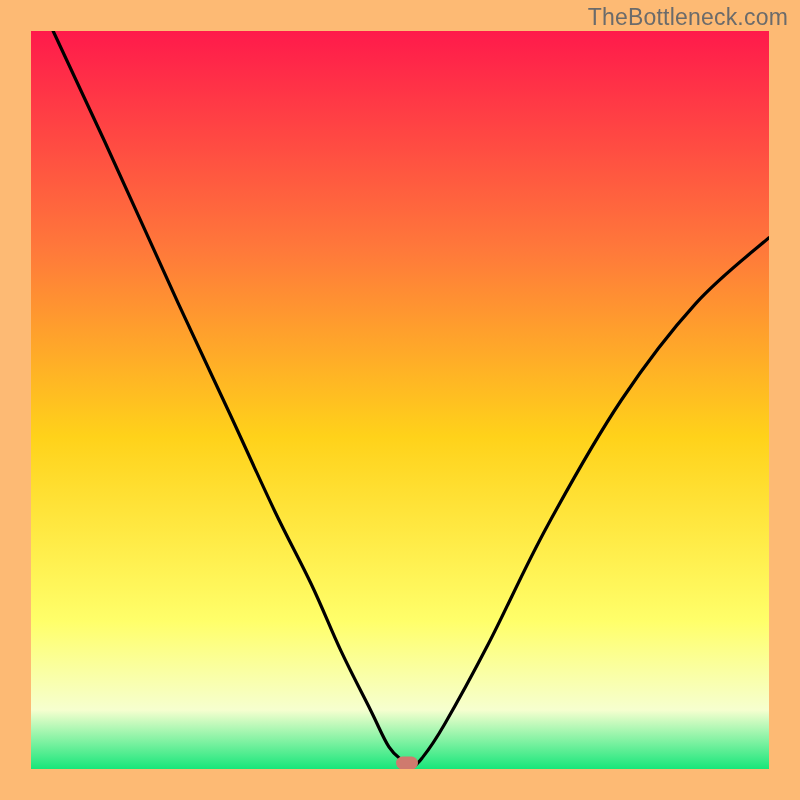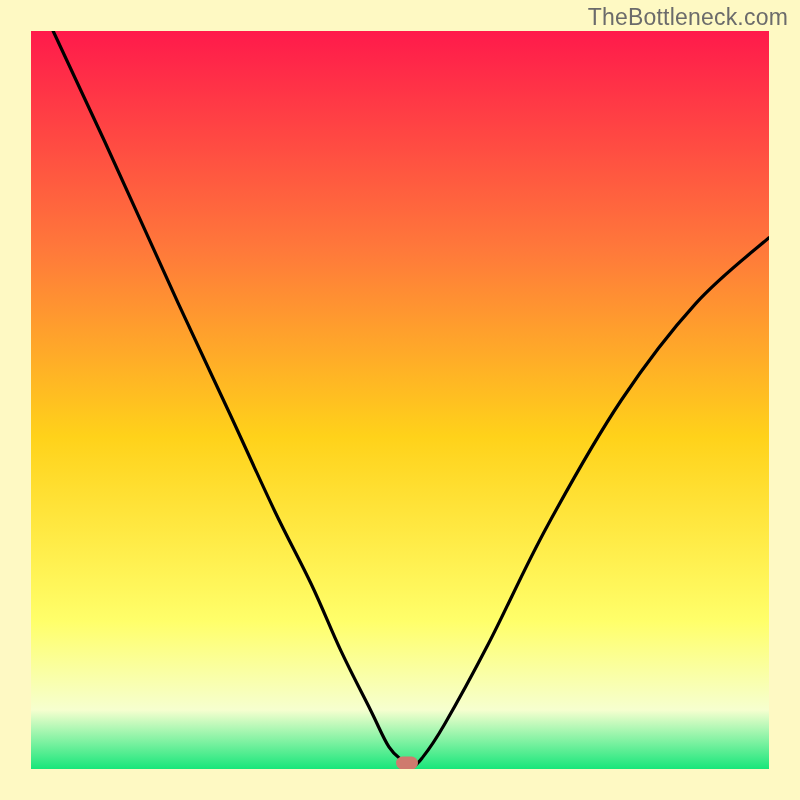--- a/index.html
+++ b/index.html
@@ -8,21 +8,21 @@
     width: 800px;
     height: 800px;
     background: #000;
     overflow: hidden;
     font-family: Arial, Helvetica, sans-serif;
   }
   .stage {
     position: relative;
     width: 800px;
     height: 800px;
-    background: #fef9c3;
+    background: #fdba74;
   }
   .plot-area {
     position: absolute;
     left: 31px;
     top: 31px;
     width: 738px;
     height: 738px;
     overflow: hidden;
   }
   .gradient {

